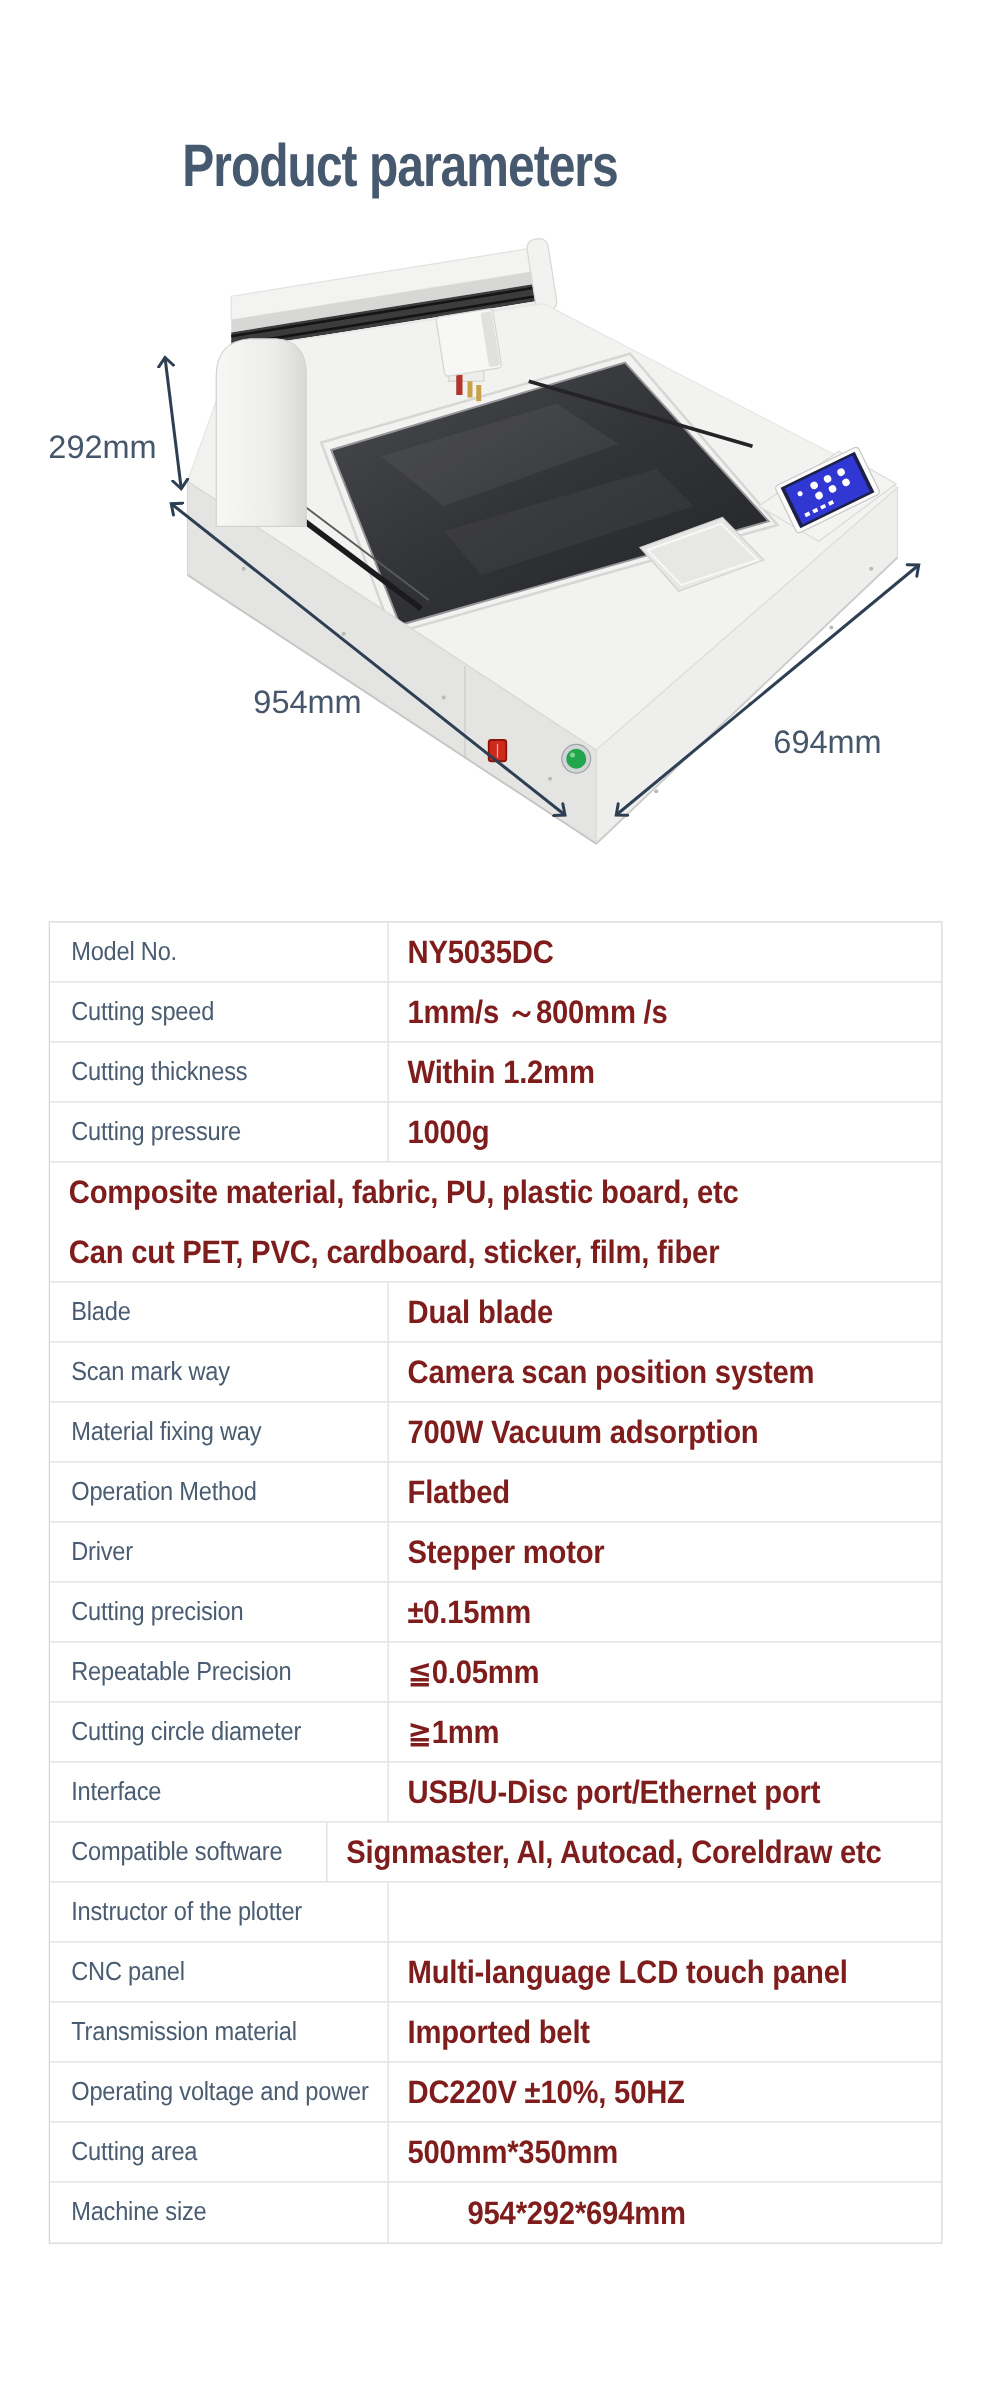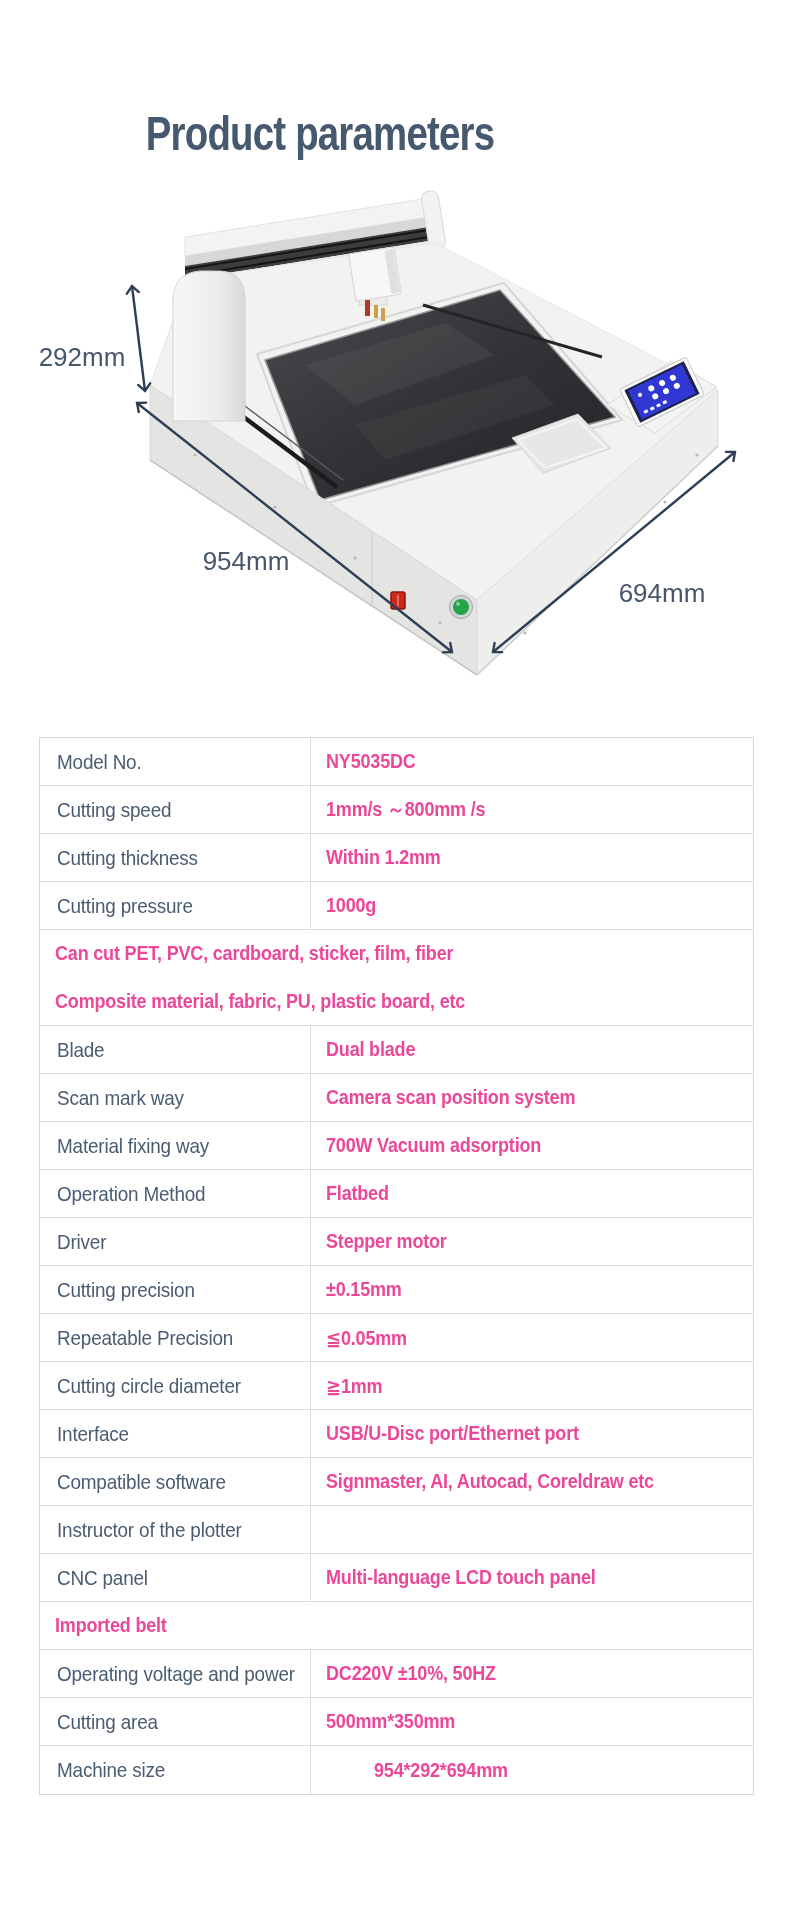--- a/index.html
+++ b/index.html
@@ -23,21 +23,21 @@
   .spec-row.tall{height:96px;}
   .spec-row:last-child{border-bottom:none;gap:48px;}
   .spec-label{
     width:271px;box-sizing:border-box;border-right:1px solid #dadde0;
     padding-left:17px;display:flex;align-items:center;
     color:#4a5c71;font-size:21px;font-weight:400;letter-spacing:-0.2px;
   }
   .spec-value{
     flex:1;box-sizing:border-box;padding-left:15px;display:flex;
     flex-direction:column;justify-content:center;
-    color:#ec4899;font-size:20px;font-weight:700;letter-spacing:-0.2px;
+    color:#7f1d1d;font-size:26px;font-weight:700;letter-spacing:-0.2px;
   }
   .spec-line{height:48px;display:flex;align-items:center;}
   .fit{display:inline-block;white-space:nowrap;transform-origin:left center;transform:scaleX(0.9);}
 </style>
 </head>
 <body>
 
 <h1 class="title">Product parameters</h1>
 
 <div class="figure">
@@ -197,25 +197,25 @@
     <div class="spec-value">
         <div class="spec-line">
           <span class="fit" style="transform: scaleX(0.9);">1000g</span>
         </div>
       </div>
   </div>
 
   <div class="spec-row tall">
     <div class="spec-value">
         <div class="spec-line">
+          <span class="fit" style="transform: scaleX(0.9);">Composite material, fabric, PU, plastic board, etc</span>
+        </div>
+        <div class="spec-line">
           <span class="fit" style="transform: scaleX(0.9);">Can cut PET, PVC, cardboard, sticker, film, fiber</span>
         </div>
-        <div class="spec-line">
-          <span class="fit" style="transform: scaleX(0.9);">Composite material, fabric, PU, plastic board, etc</span>
-        </div>
       </div>
   </div>
 
   <div class="spec-row">
     <div class="spec-label">
         <span class="fit" style="transform: scaleX(0.9);">Blade</span>
       </div>
     <div class="spec-value">
         <div class="spec-line">
           <span class="fit" style="transform: scaleX(0.9);">Dual blade</span>
@@ -333,20 +333,23 @@
         <span class="fit" style="transform: scaleX(0.9);">CNC panel</span>
       </div>
     <div class="spec-value">
         <div class="spec-line">
           <span class="fit" style="transform: scaleX(0.9);">Multi-language LCD touch panel</span>
         </div>
       </div>
   </div>
 
   <div class="spec-row">
+    <div class="spec-label">
+        <span class="fit" style="transform: scaleX(0.9);">Transmission material</span>
+      </div>
     <div class="spec-value">
         <div class="spec-line">
           <span class="fit" style="transform: scaleX(0.9);">Imported belt</span>
         </div>
       </div>
   </div>
 
   <div class="spec-row">
     <div class="spec-label">
         <span class="fit" style="transform: scaleX(0.9);">Operating voltage and power</span>

